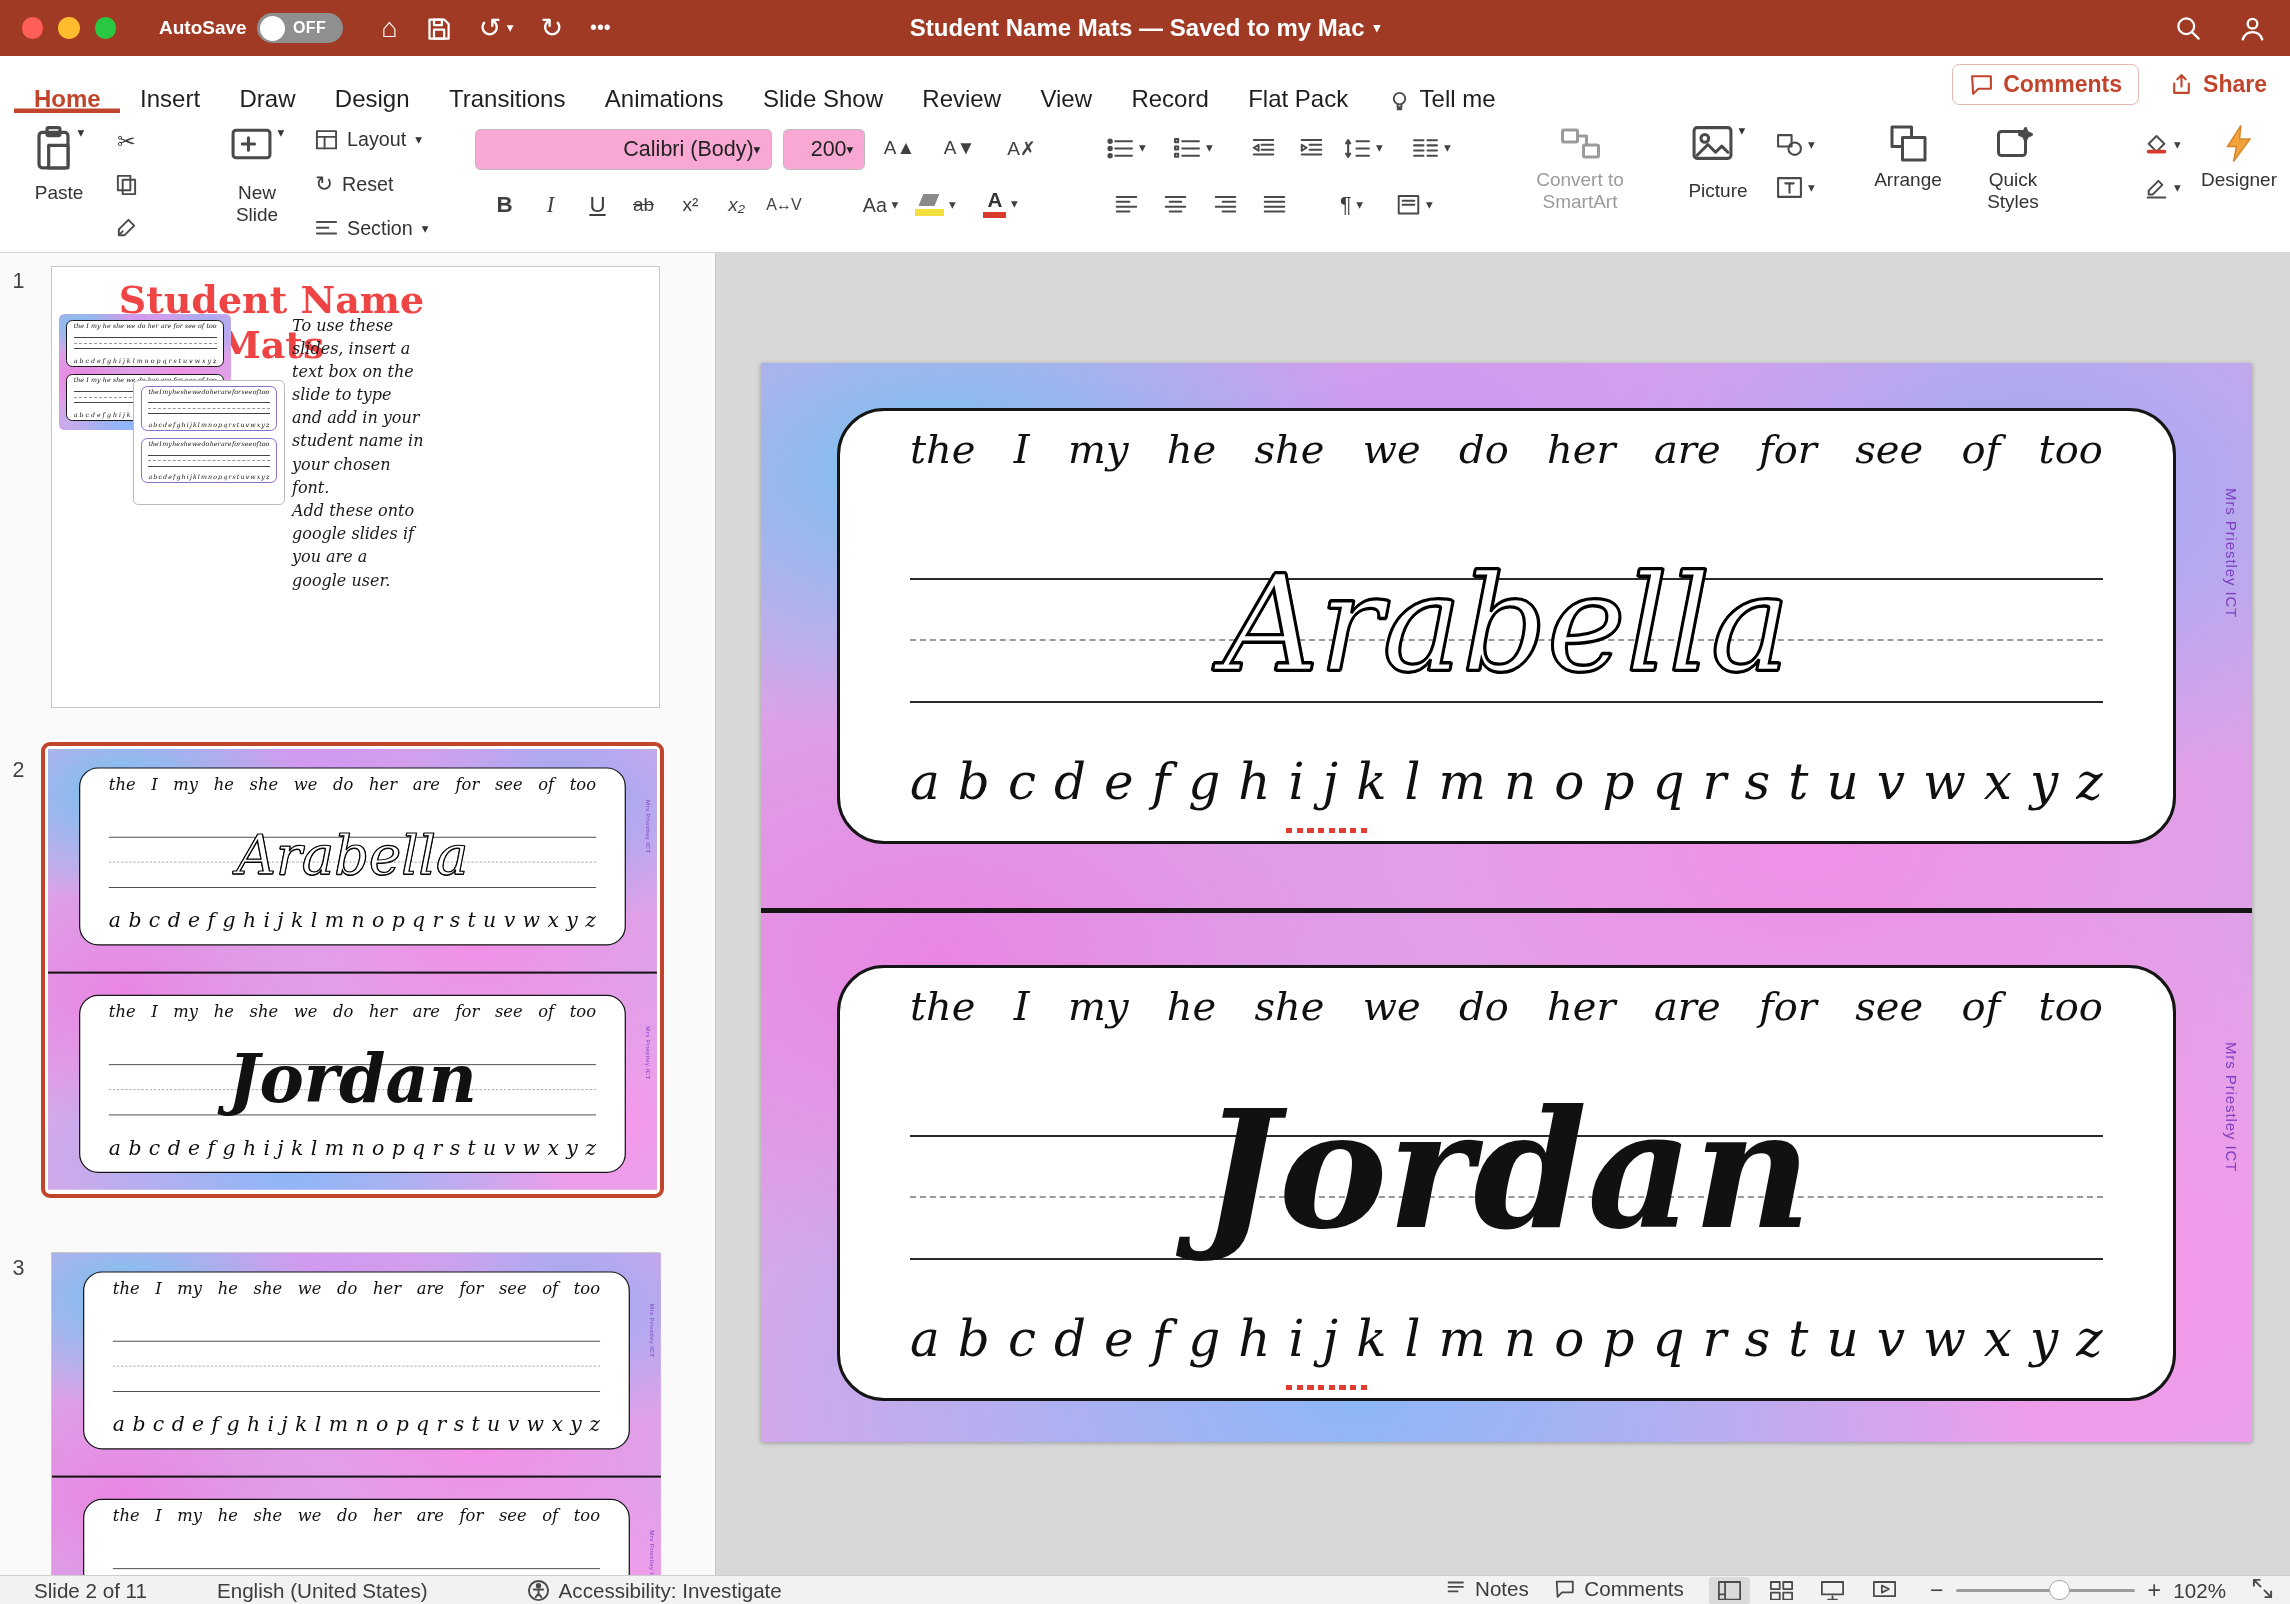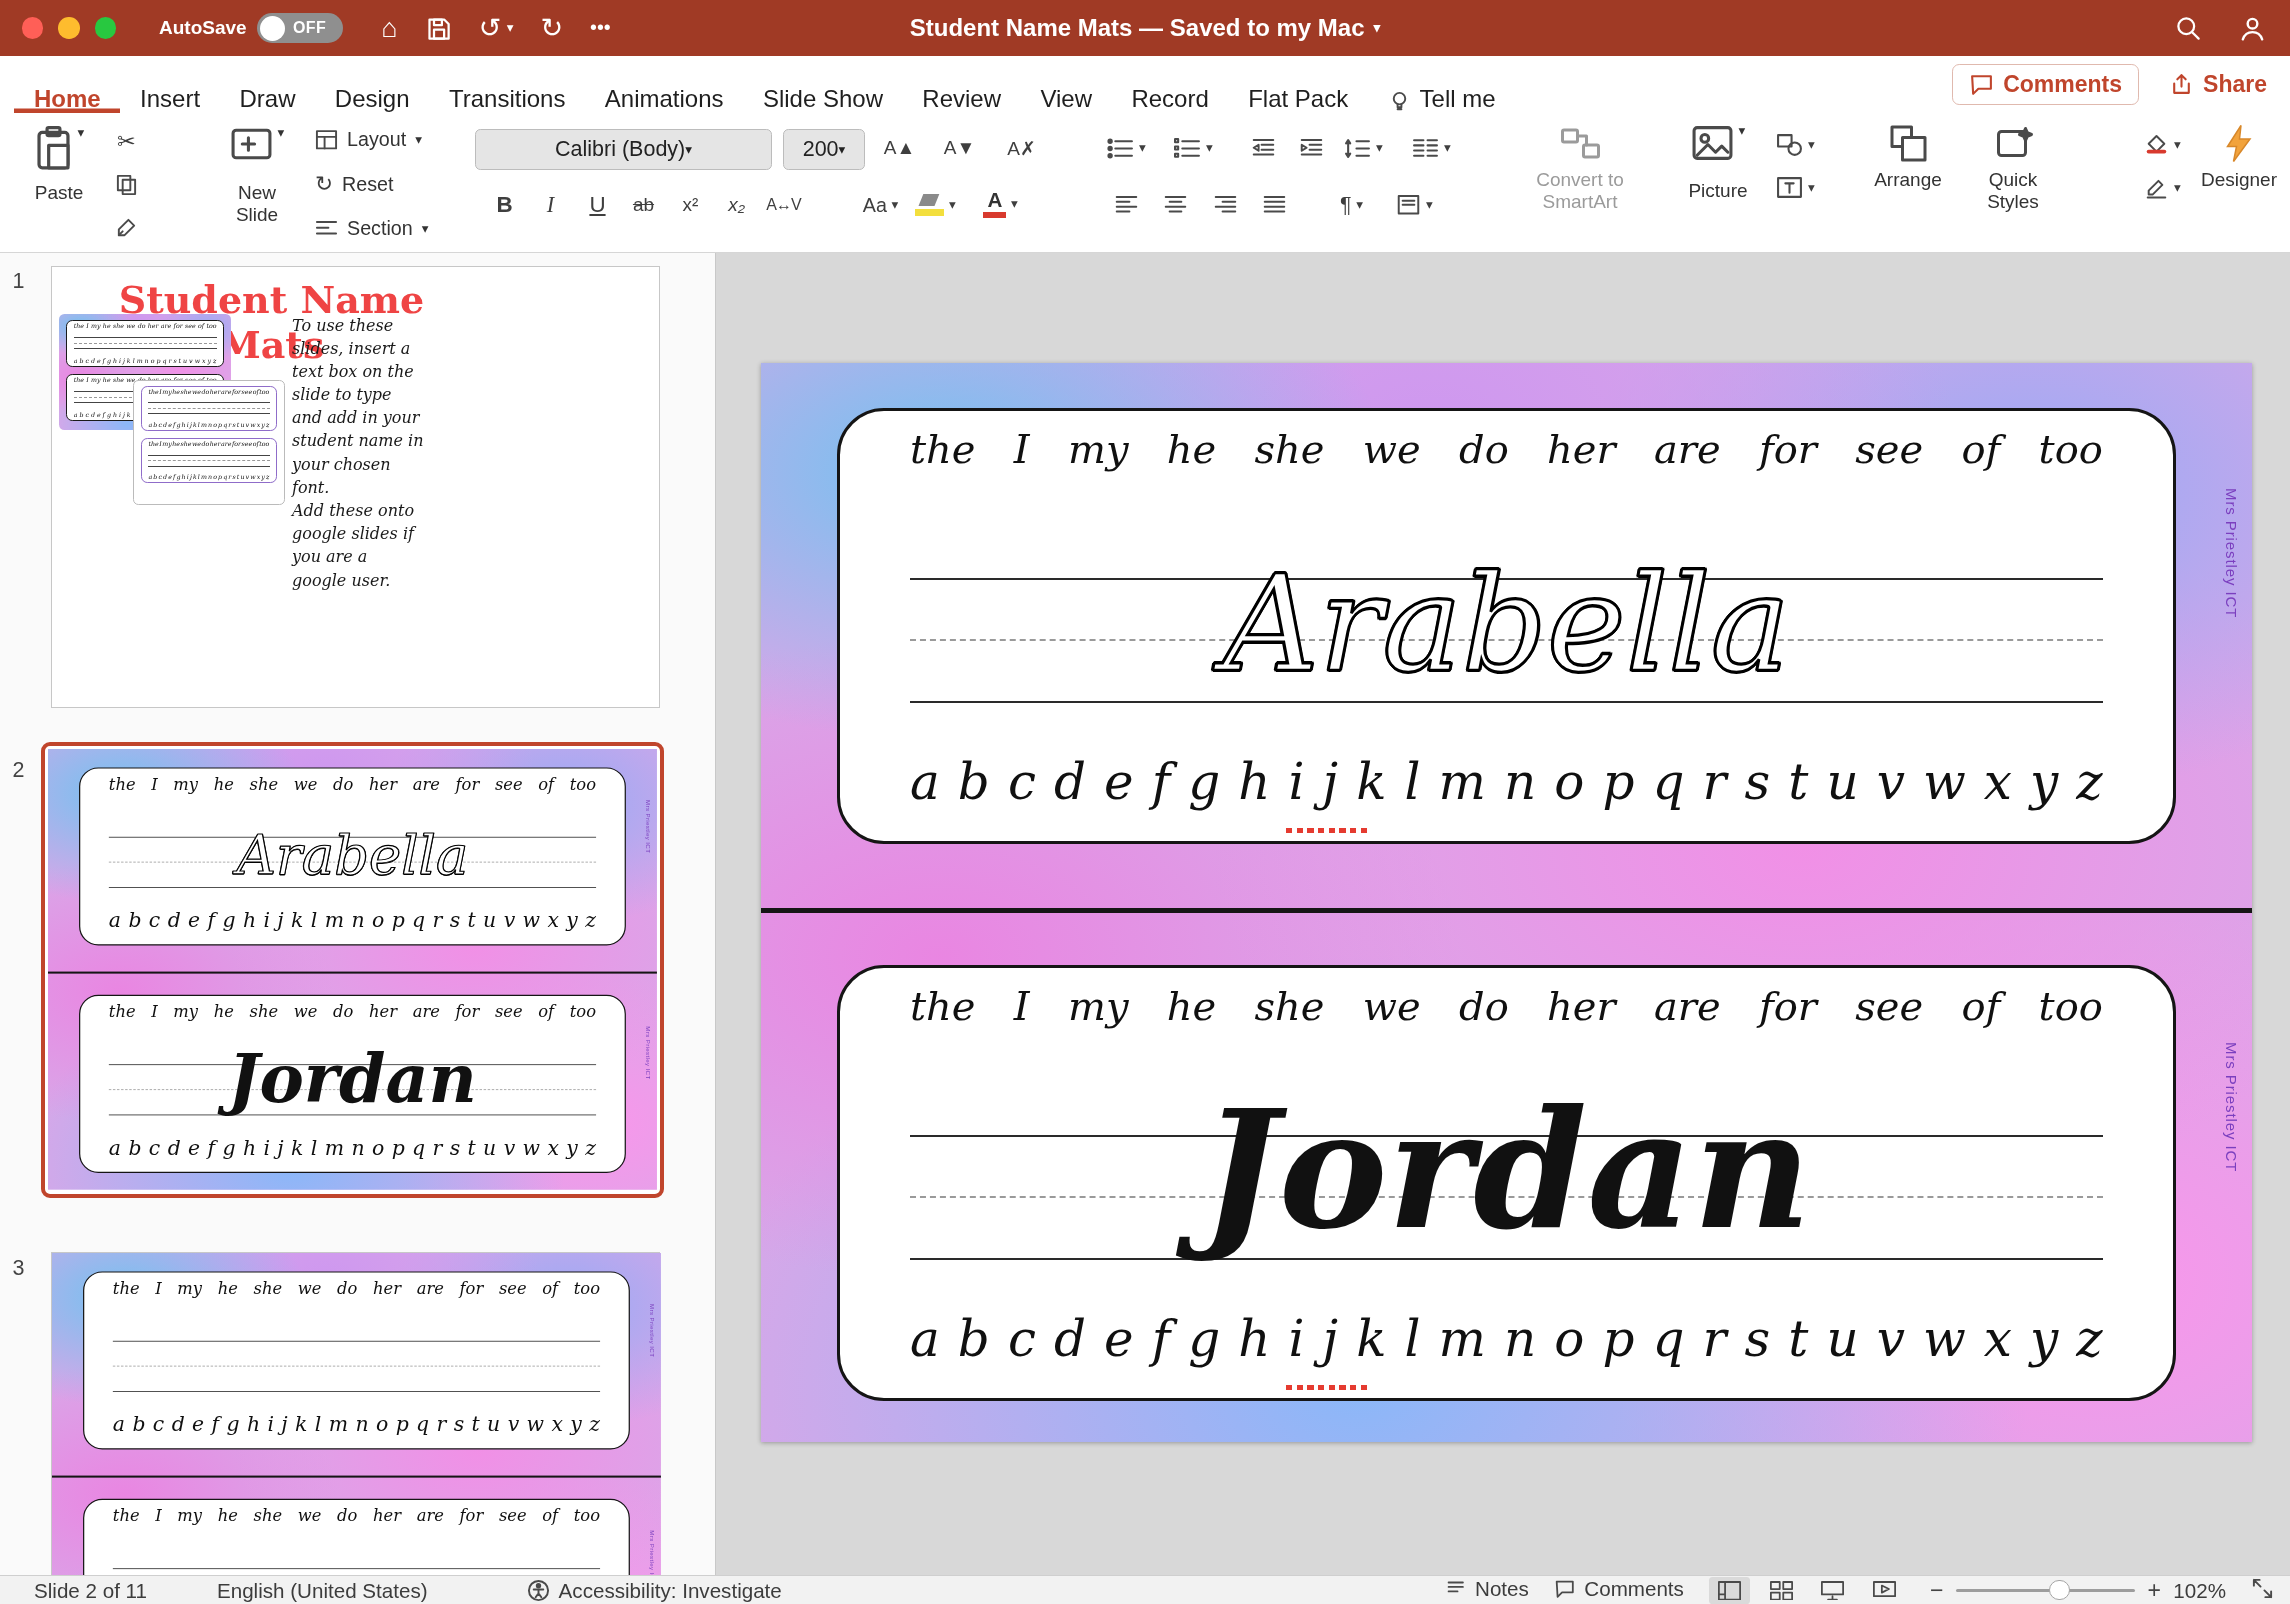--- a/index.html
+++ b/index.html
@@ -32,21 +32,21 @@
   
   #ribbon { position:absolute; top:113px; left:0; width:2290px; height:140px; background:#fff; border-bottom:0.9px solid #d6d6d6; }
   #ribbon > div { position:absolute; }
   .bigbtn { display:flex; flex-direction:column; align-items:center; gap:6.3px; color:#333; }
   .bigic { height:50px; display:flex; align-items:flex-start; gap:4.5px; }
   .blabel { font-size:19px; color:#333; text-align:center; line-height:1.15; }
   .bigbtn.disabled .blabel { color:#9b9b9b; }
   .vstack { display:flex; flex-direction:column; gap:5.4px; }
   .small-btn { min-width:41px; height:38px; display:flex; align-items:center; justify-content:center; gap:4.5px; font-size:22.4px; color:#3f3f3f; }
   .menurow { display:flex; align-items:center; gap:9px; height:39px; font-size:19.7px; color:#333; }
-  .combo { border:0.9px solid #bcbcbc; border-radius:5.4px; background:#e5e5e5; display:flex; align-items:center; justify-content:center; padding:0 10.7px; font-size:21.5px; color:#222; height:41px; }
+  .combo { border:0.9px solid #bcbcbc; border-radius:5.4px; background:#f9a8d4; display:flex; align-items:center; justify-content:flex-end; padding:0 10.7px; font-size:21.5px; color:#222; height:41px; }
   .glyphbtn { font-size:21.5px; color:#3f3f3f; }
   .b{font-weight:700}.i{font-style:italic; font-family:"Liberation Serif",serif}.u{text-decoration:underline}.st{text-decoration:line-through}
   .spacing-ic { font-size:16px; letter-spacing:-0.9px; }
   .pen-ic { width:29px; height:21.5px; position:relative; }
   .pen-ic .nib { position:absolute; left:5.4px; top:0; width:16px; height:11.6px; background:#8a8a8a; transform:skewX(-22deg); }
   .pen-ic .bar { position:absolute; bottom:0; left:0; width:100%; height:6.3px; background:#f3df3d; }
   .color-ic { display:flex; flex-direction:column; align-items:center; line-height:1; }
   .color-ic .letter { font-size:20.6px; color:#333; font-weight:600; }
   .color-ic .bar { width:23px; height:6.3px; background:#d83a2e; margin-top:1.8px; }
 

